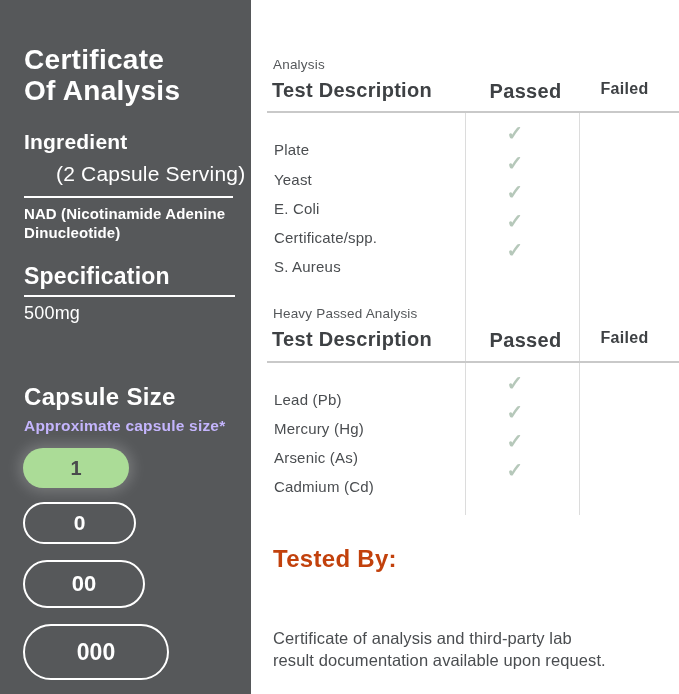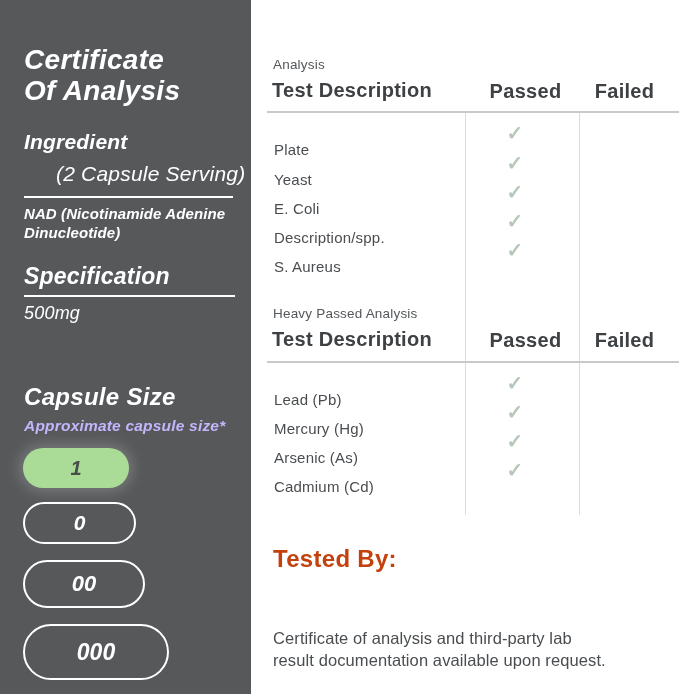--- a/index.html
+++ b/index.html
@@ -1,21 +1,21 @@
 <!DOCTYPE html>
 <html><head>
 <meta charset="utf-8">
 <style>
   html,body{margin:0;padding:0;background:#fff;}
   #canvas{
     position:relative;width:679px;height:694px;overflow:hidden;background:#ffffff;
     font-family:"Liberation Sans", sans-serif;-webkit-font-smoothing:antialiased;
   }
   
-  .sidebar{position:absolute;left:0;top:0;width:251px;height:694px;background:#56585a;font-style:italic;}
+  .sidebar{position:absolute;left:0;top:0;width:251px;height:694px;background:#56585a;}
   .sb-title{position:absolute;left:24px;top:44px;color:#ffffff;font-size:28px;font-weight:700;
     line-height:1.12;letter-spacing:.3px;}
   .sb-ing-head{position:absolute;left:24px;top:130px;color:#fff;font-size:21px;font-weight:700;letter-spacing:.2px;}
   .sb-ing-serv{position:absolute;left:24px;top:162px;color:#fff;font-size:21px;font-weight:500;letter-spacing:.2px;margin-left:32px;}
   .sb-rule{position:absolute;left:24px;height:2px;background:#ffffff;}
   .rule1{top:196px;width:209px;}
   .rule2{top:295px;width:211px;}
   .sb-nad{position:absolute;left:24px;top:205px;width:212px;color:#fff;font-size:15px;font-weight:700;
     line-height:1.25;letter-spacing:.1px;}
   .sb-spec-head{position:absolute;left:24px;top:263px;color:#fff;font-size:23px;font-weight:700;letter-spacing:.2px;}
@@ -28,21 +28,21 @@
   .pill.selected{background:#abdc97;color:#494b4d;border:none;
     box-shadow:0 0 14px 4px rgba(255,255,255,0.20);}
   .cap-1{top:448px;width:106px;height:40px;font-size:20px;}
   .cap-0{top:502px;width:113px;height:42px;font-size:21px;}
   .cap-00{top:560px;width:122px;height:48px;font-size:22px;text-align:right;}
   .cap-000{top:624px;width:146px;height:56px;font-size:23px;}
   
   .section-label{position:absolute;left:273px;color:#54575a;font-size:13.5px;font-weight:500;letter-spacing:.2px;}
   .th-test{position:absolute;left:272px;color:#3e4144;font-size:20px;font-weight:700;letter-spacing:.3px;}
   .th-passed{position:absolute;left:488px;width:75px;text-align:center;color:#3e4144;font-size:20px;font-weight:700;letter-spacing:.3px;}
-  .th-failed{position:absolute;left:591px;width:67px;text-align:center;color:#3e4144;font-size:20px;font-weight:700;letter-spacing:.3px;}
+  .th-failed{position:absolute;left:591px;width:67px;text-align:center;color:#3e4144;font-size:16px;font-weight:700;letter-spacing:.3px;}
   .hline{position:absolute;left:267px;width:412px;height:1.5px;background:#c9c9c9;}
   .vline{position:absolute;top:113px;width:1px;height:402px;background:#dcdcdc;}
   .vline.v1{left:465px;}
   .vline.v2{left:579px;}
   .trow{position:absolute;left:273px;width:406px;height:20px;}
   .tname{position:absolute;left:1px;top:16px;color:#4a4d50;font-size:15px;font-weight:500;letter-spacing:.2px;line-height:20px;}
   .tcheck{position:absolute;left:227px;top:-2px;width:30px;text-align:center;color:#b6c8ba;
     font-size:20px;font-weight:600;line-height:22px;}
   .tested-head{position:absolute;left:273px;top:545px;color:#c2410c;font-size:24px;font-weight:700;letter-spacing:.3px;}
   .tested-val{position:absolute;left:273px;top:579px;color:#4a4d50;font-size:16px;font-weight:500;letter-spacing:.2px;}
@@ -102,21 +102,21 @@
   </div>
   <div class="trow" style="top:154px;">
     <span class="tname">Yeast</span>
     <span class="tcheck">✓</span>
   </div>
   <div class="trow" style="top:183px;">
     <span class="tname">E. Coli</span>
     <span class="tcheck">✓</span>
   </div>
   <div class="trow" style="top:212px;">
-    <span class="tname">Description/spp.</span>
+    <span class="tname">Certificate/spp.</span>
     <span class="tcheck">✓</span>
   </div>
   <div class="trow" style="top:241px;">
     <span class="tname">S. Aureus</span>
     <span class="tcheck">✓</span>
   </div>
 
   <div class="section-label" style="top:306px;">Heavy Passed Analysis</div>
   <div class="th-test" style="top:328px;">Test Description</div>
   <div class="th-passed" style="top:329px;">Passed</div>

